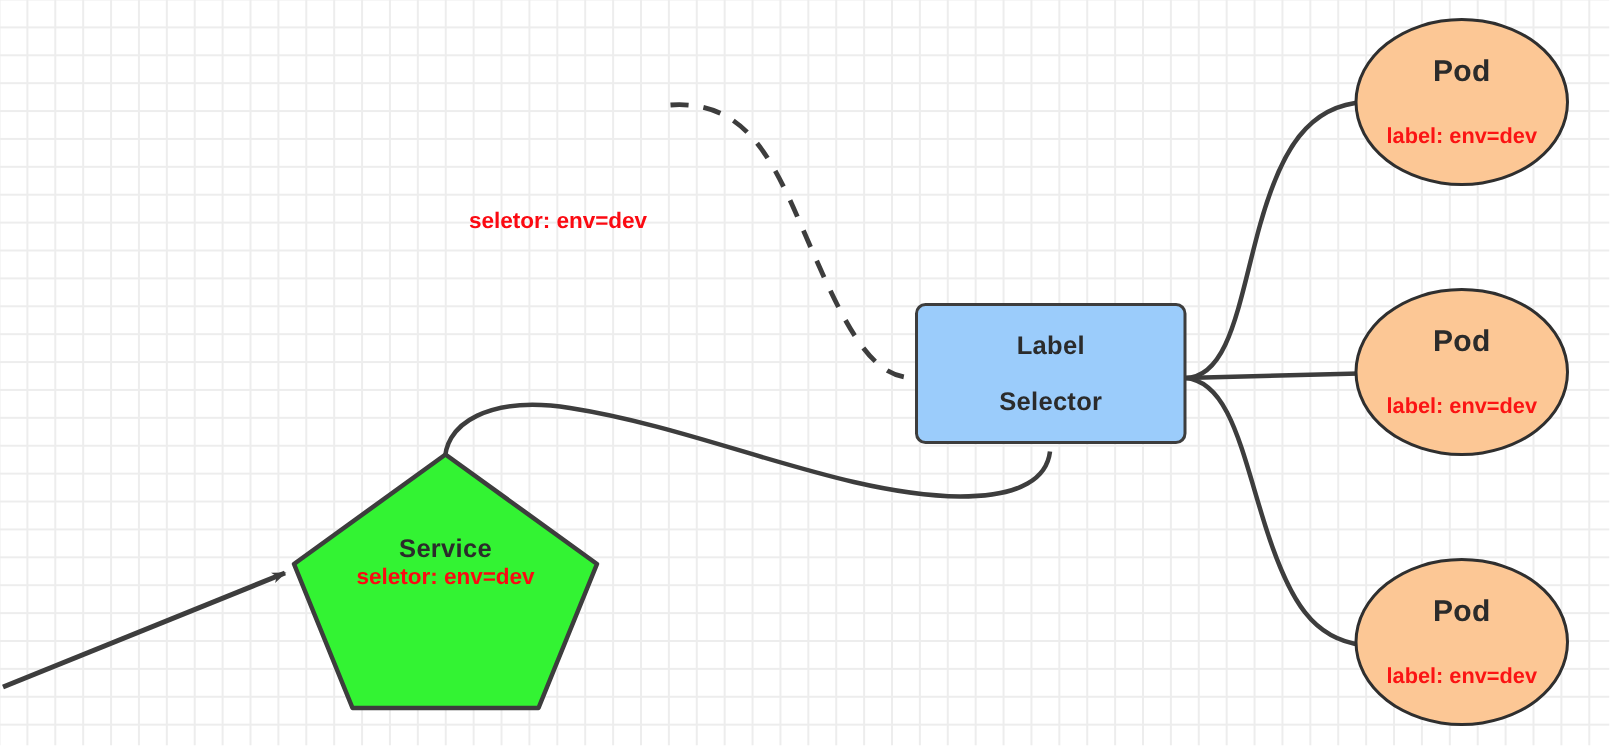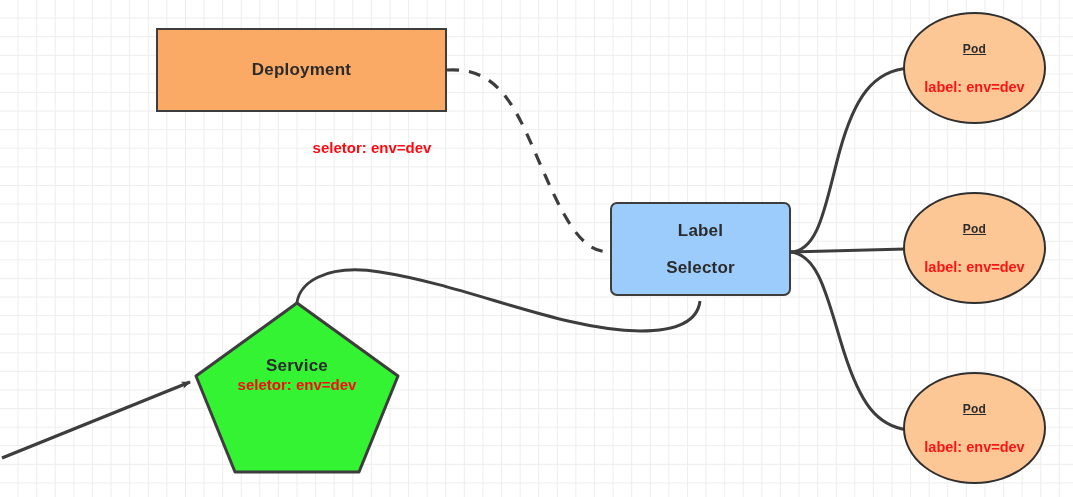--- a/index.html
+++ b/index.html
@@ -116,21 +116,21 @@
     width: 143px;
     height: 112px;
     background: #fcc795;
     border: 2.5px solid #2f2f2f;
     border-radius: 50%;
     gap: 2px;
   }
   #pod-1 { left: 903px; top: 12px; }
   #pod-2 { left: 903px; top: 192px; }
   #pod-3 { left: 903px; top: 372px; }
-  .pod .node-title { font-size: 12px; text-decoration: underline; }
+  .pod .node-title { font-size: 20px; }
   .pod .node-sub-red { font-size: 14.5px; }
 </style>
 </head>
 <body>
 
 <div id="canvas">
 
   <svg id="edges" viewBox="0 0 1073 497" xmlns="http://www.w3.org/2000/svg">
     <defs>
       <marker id="arrowhead" markerWidth="11" markerHeight="11" refX="8.6" refY="4" orient="auto" markerUnits="userSpaceOnUse">
@@ -144,23 +144,20 @@
 
     <path d="M790,252 C820,252 826,200 840,150 C854,100 872,70 910,68" fill="none" stroke="#3d3d3d" stroke-width="3"></path>
 
     <path d="M790,252 L906,249" fill="none" stroke="#3d3d3d" stroke-width="3"></path>
 
     <path d="M790,252 C820,254 828,302 844,352 C860,402 876,426 908,430" fill="none" stroke="#3d3d3d" stroke-width="3"></path>
 
     <path d="M2,458 L190,382" fill="none" stroke="#3d3d3d" stroke-width="3.4" marker-end="url(#arrowhead)"></path>
   </svg>
 
-  <div class="node" id="deployment">
-    <span class="node-title">Deployment</span>
-  </div>
 
   <div id="deployment-selector-label">
     <span class="node-sub-italic">seletor:  env=dev</span>
   </div>
 
   <div class="node" id="label-selector">
     <span class="node-title">Label</span>
     <span class="node-title">Selector</span>
   </div>
 

